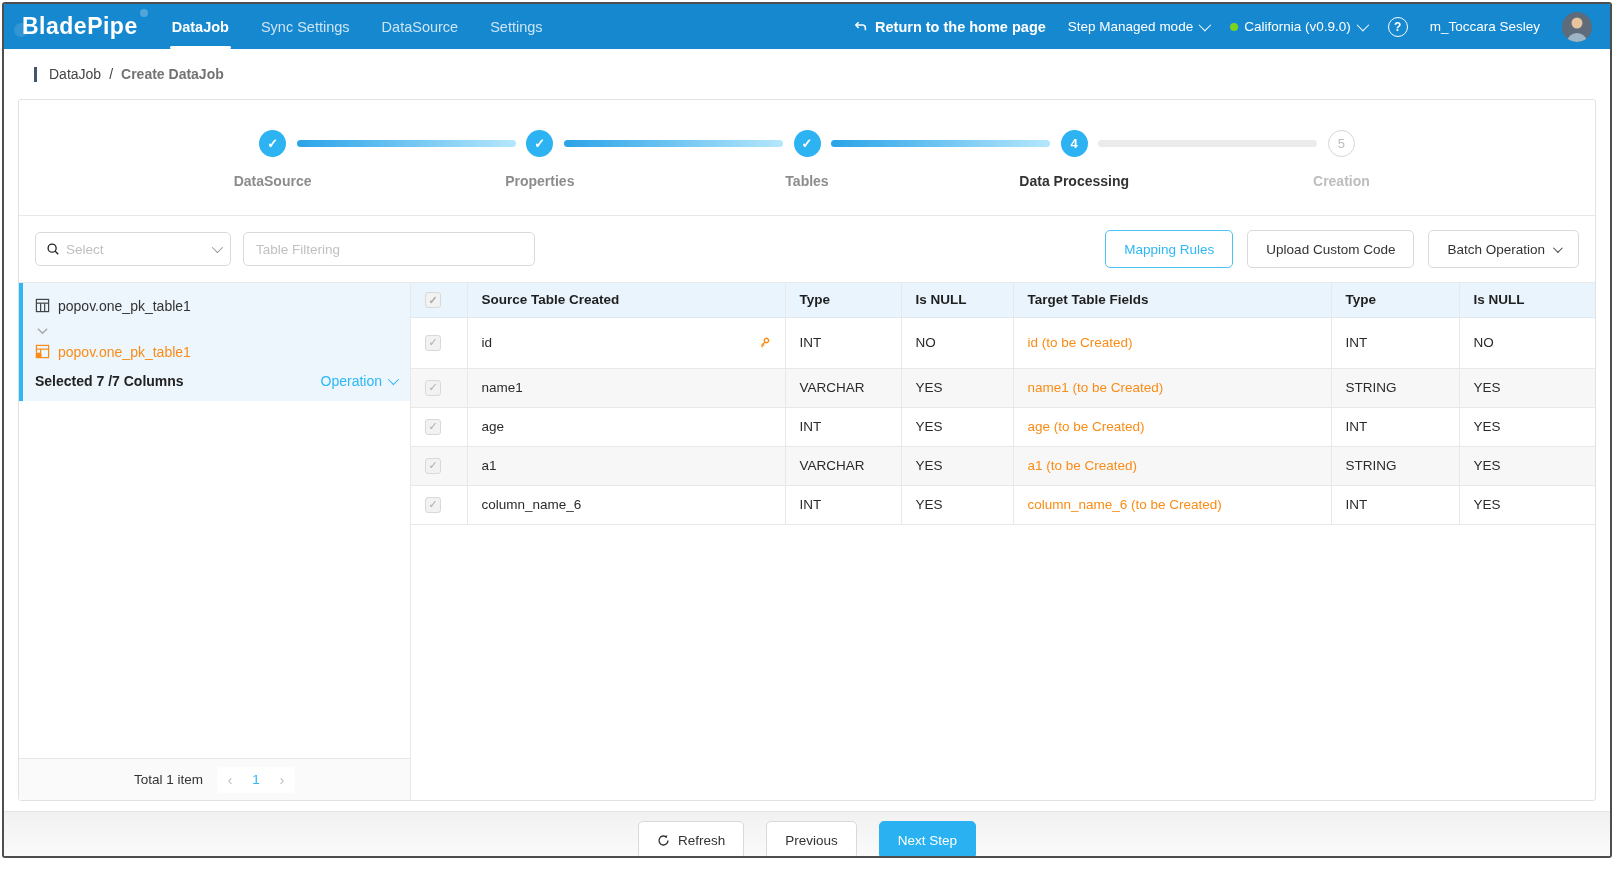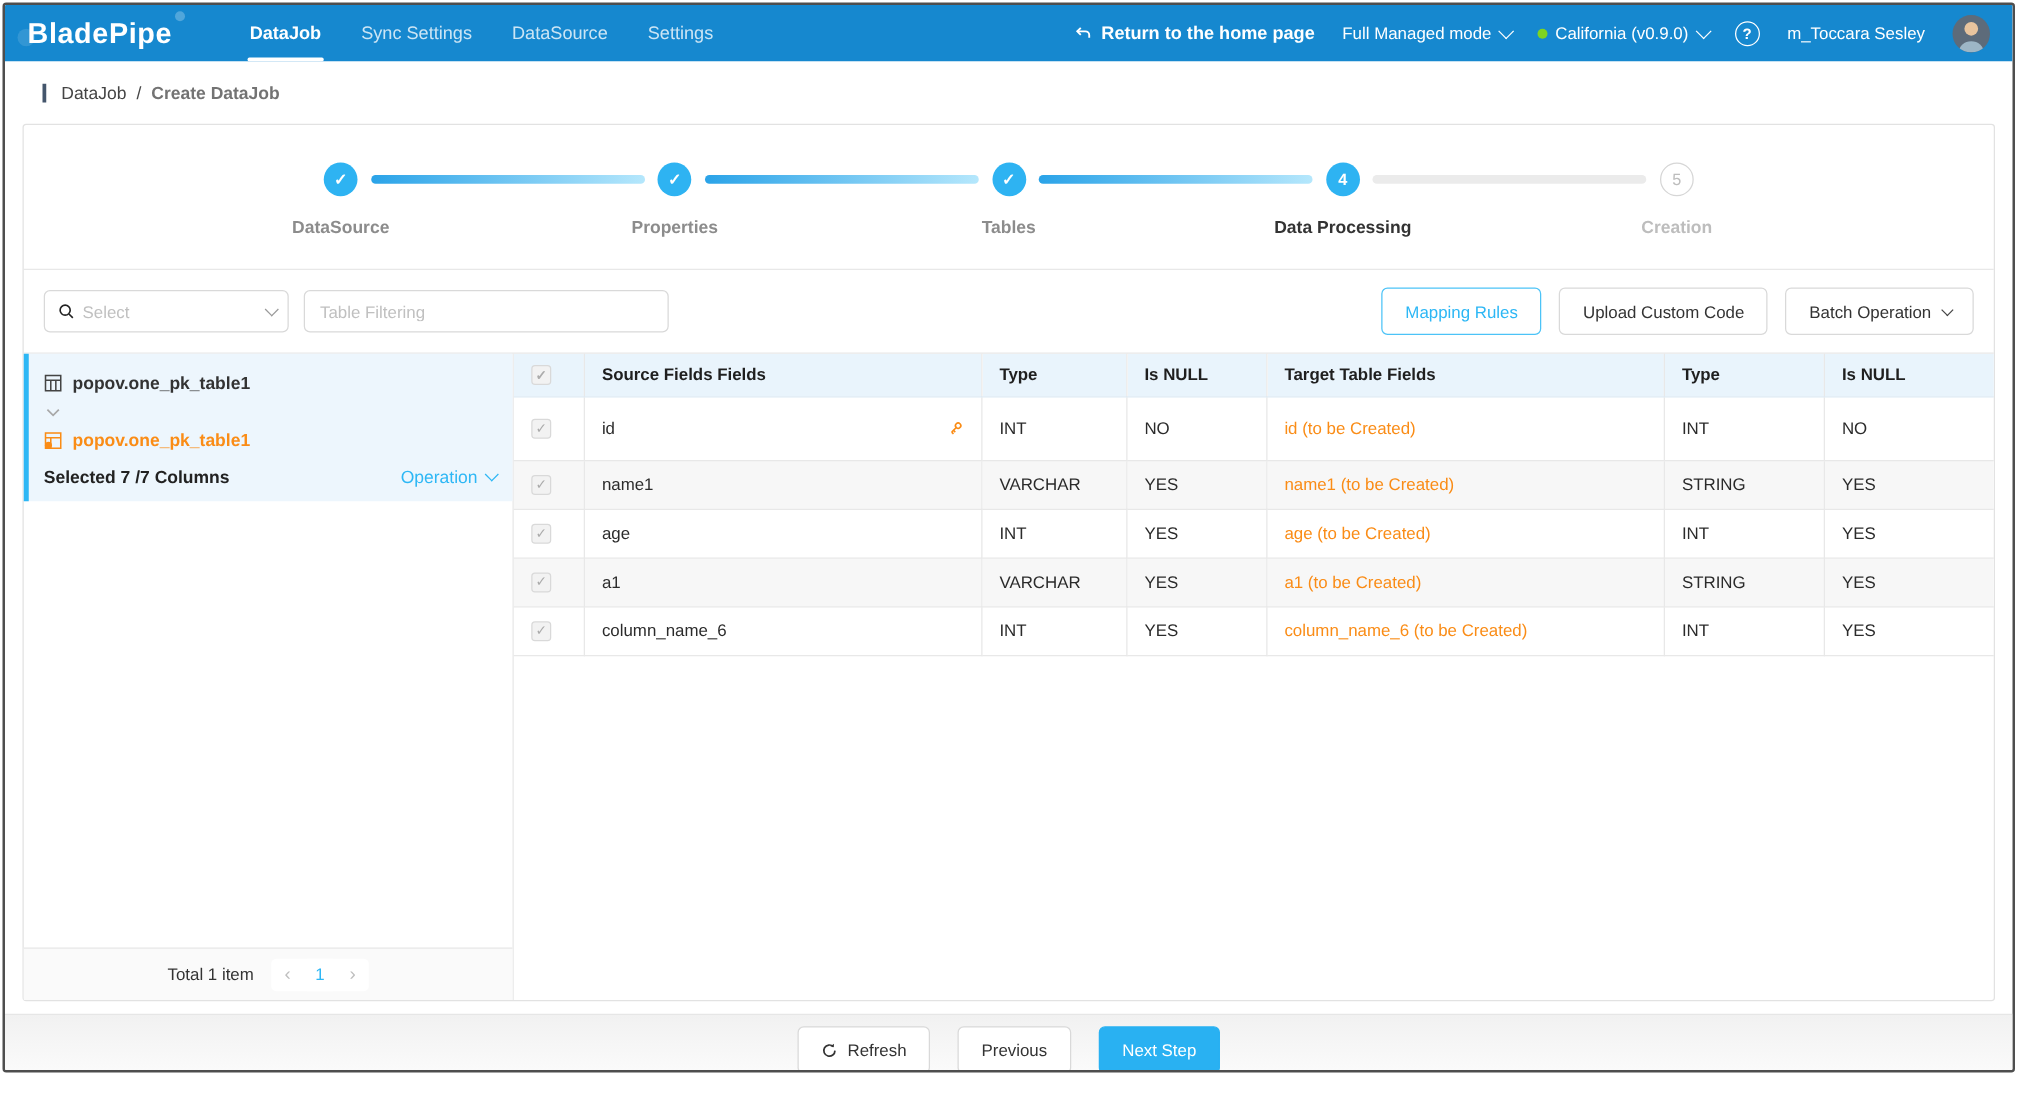--- a/index.html
+++ b/index.html
@@ -2,21 +2,21 @@
 <html><head>
 <meta charset="utf-8">
 <style>
   * { margin:0; padding:0; box-sizing:border-box; }
   html,body { width:1616px; height:884px; background:#fff; font-family:"Liberation Sans", sans-serif; }
   .window { position:absolute; top:2px; left:2px; width:1610px; height:856px;
             border:2px solid #4e4e4e; border-radius:3px; background:#fff; overflow:hidden; }
 
   
   .topbar { height:45px; background:#1688cf; display:flex; align-items:center; padding:0 18px; position:relative; }
-  .logo { color:#fff; font-size:23px; font-weight:bold; letter-spacing:.5px; margin-right:48px; position:relative; }
+  .logo { color:#fff; font-size:23px; font-weight:bold; letter-spacing:.5px; margin-right:20px; position:relative; }
   .logo::after { content:''; position:absolute; right:-10px; top:-4px; width:8px; height:8px; border-radius:50%; background:rgba(255,255,255,.25); }
   .logo::before { content:''; position:absolute; left:-8px; top:10px; width:14px; height:14px; border-radius:50%; background:rgba(255,255,255,.12); }
   .nav { display:flex; height:45px; align-items:center; gap:4px; }
   .nav-item { color:rgba(255,255,255,.78); font-size:14.5px; padding:0 14px; height:45px; display:flex; align-items:center; position:relative; cursor:pointer; }
   .nav-item.active { color:#fff; font-weight:bold; }
   .nav-item.active::after { content:''; position:absolute; left:12px; right:12px; bottom:0; height:3px; background:#fff; border-radius:2px; }
   .topbar-right { margin-left:auto; display:flex; align-items:center; gap:22px; color:#ffffff; font-size:14px; }
   .tb-link { display:flex; align-items:center; gap:7px; font-size:14.5px; font-weight:600; cursor:pointer; }
   .tb-item { display:flex; align-items:center; gap:6px; cursor:pointer; font-size:13.5px; }
   .chev { width:9px; height:9px; border-right:1.6px solid #fff; border-bottom:1.6px solid #fff; transform:rotate(45deg) translateY(-2px); display:inline-block; }
@@ -58,21 +58,21 @@
   .filter-input::placeholder { color:#c0c0c0; }
   .toolbar-right { margin-left:auto; display:flex; gap:14px; }
   .btn { height:38px; border-radius:5px; padding:0 18px; font-size:13.5px; display:flex; align-items:center; gap:8px; cursor:pointer; background:#fff; border:1px solid #d9d9d9; color:#333; font-family:"Liberation Sans",sans-serif; }
   .btn-outline-blue { border:1px solid #4cc3f7; color:#2db7f5; }
   .dark-chev { width:7px; height:7px; border-right:1.5px solid #444; border-bottom:1.5px solid #444; transform:rotate(45deg) translateY(-2px); }
 
   
   .content { display:flex; border-top:1px solid #e8e8e8; min-height:518px; }
   .left-panel { width:392px; border-right:1px solid #e8e8e8; display:flex; flex-direction:column; }
   .sel-block { background:#edf6fd; border-left:4px solid #2db7f5; padding:12px 14px 12px 12px; }
-  .tree-row { display:flex; align-items:center; gap:8px; font-size:14px; color:#333; padding:3px 0;font-weight:bold; }
+  .tree-row { display:flex; align-items:flex-start; gap:8px; font-size:14px; color:#333; padding:3px 0; }
   .tree-caret { margin:4px 0 2px 2px; }
   .tree-row.child { color:#fa8c16; }
   .sel-summary { display:flex; align-items:center; justify-content:space-between; margin-top:10px; }
   .sel-summary .txt { font-weight:bold; font-size:14px; color:#222; }
   .op-link { color:#2db7f5; font-size:14px; display:flex; align-items:center; gap:6px; cursor:pointer; }
   .blue-chev { width:8px; height:8px; border-right:1.5px solid #2db7f5; border-bottom:1.5px solid #2db7f5; transform:rotate(45deg) translateY(-2px); }
   .panel-spacer { flex:1; }
   .panel-footer { border-top:1px solid #e8e8e8; background:#fafafa; height:42px; display:flex; align-items:center; justify-content:center; gap:14px; font-size:13.5px; color:#333; }
   .pager { display:flex; align-items:center; background:#fff; border-radius:4px; }
   .pg-btn { width:26px; height:26px; display:flex; align-items:center; justify-content:center; color:#bfbfbf; font-size:15px; cursor:pointer; }
@@ -119,21 +119,21 @@
       <div class="tb-link">
         <span class="icon-svg">
           <svg width="15" height="15" viewBox="0 0 16 16">
               <path d="M6 3.5 L3 6.5 L6 9.5" fill="none" stroke="#fff" stroke-width="1.6"></path>
               <path d="M3.4 6.5 H10 a3.2 3.2 0 0 1 3.2 3.2 V12" fill="none" stroke="#fff" stroke-width="1.6"></path>
             </svg>
         </span>
         <span>Return to the home page</span>
       </div>
       <div class="tb-item">
-        <span>Full Managed mode</span>
+        <span>Step Managed mode</span>
         <span class="chev"></span>
       </div>
       <div class="tb-item">
         <span class="green-dot"></span>
         <span>California (v0.9.0)</span>
         <span class="chev"></span>
       </div>
       <div class="help-circle">?</div>
       <div class="tb-item">m_Toccara Sesley</div>
       <div class="avatar">
@@ -258,21 +258,21 @@
               <col class="col-src">
               <col class="col-type">
               <col class="col-null">
               <col class="col-tgt">
               <col class="col-type2">
               <col>
           </colgroup>
           <thead>
             <tr>
               <th class="cb-cell"><span class="cb"></span></th>
-              <th>Source Fields Fields</th>
+              <th>Source Table Created</th>
               <th>Type</th>
               <th>Is NULL</th>
               <th>Target Table Fields</th>
               <th>Type</th>
               <th>Is NULL</th>
             </tr>
           </thead>
           <tbody>
             <tr>
               <td class="cb-cell"><span class="cb"></span></td>

